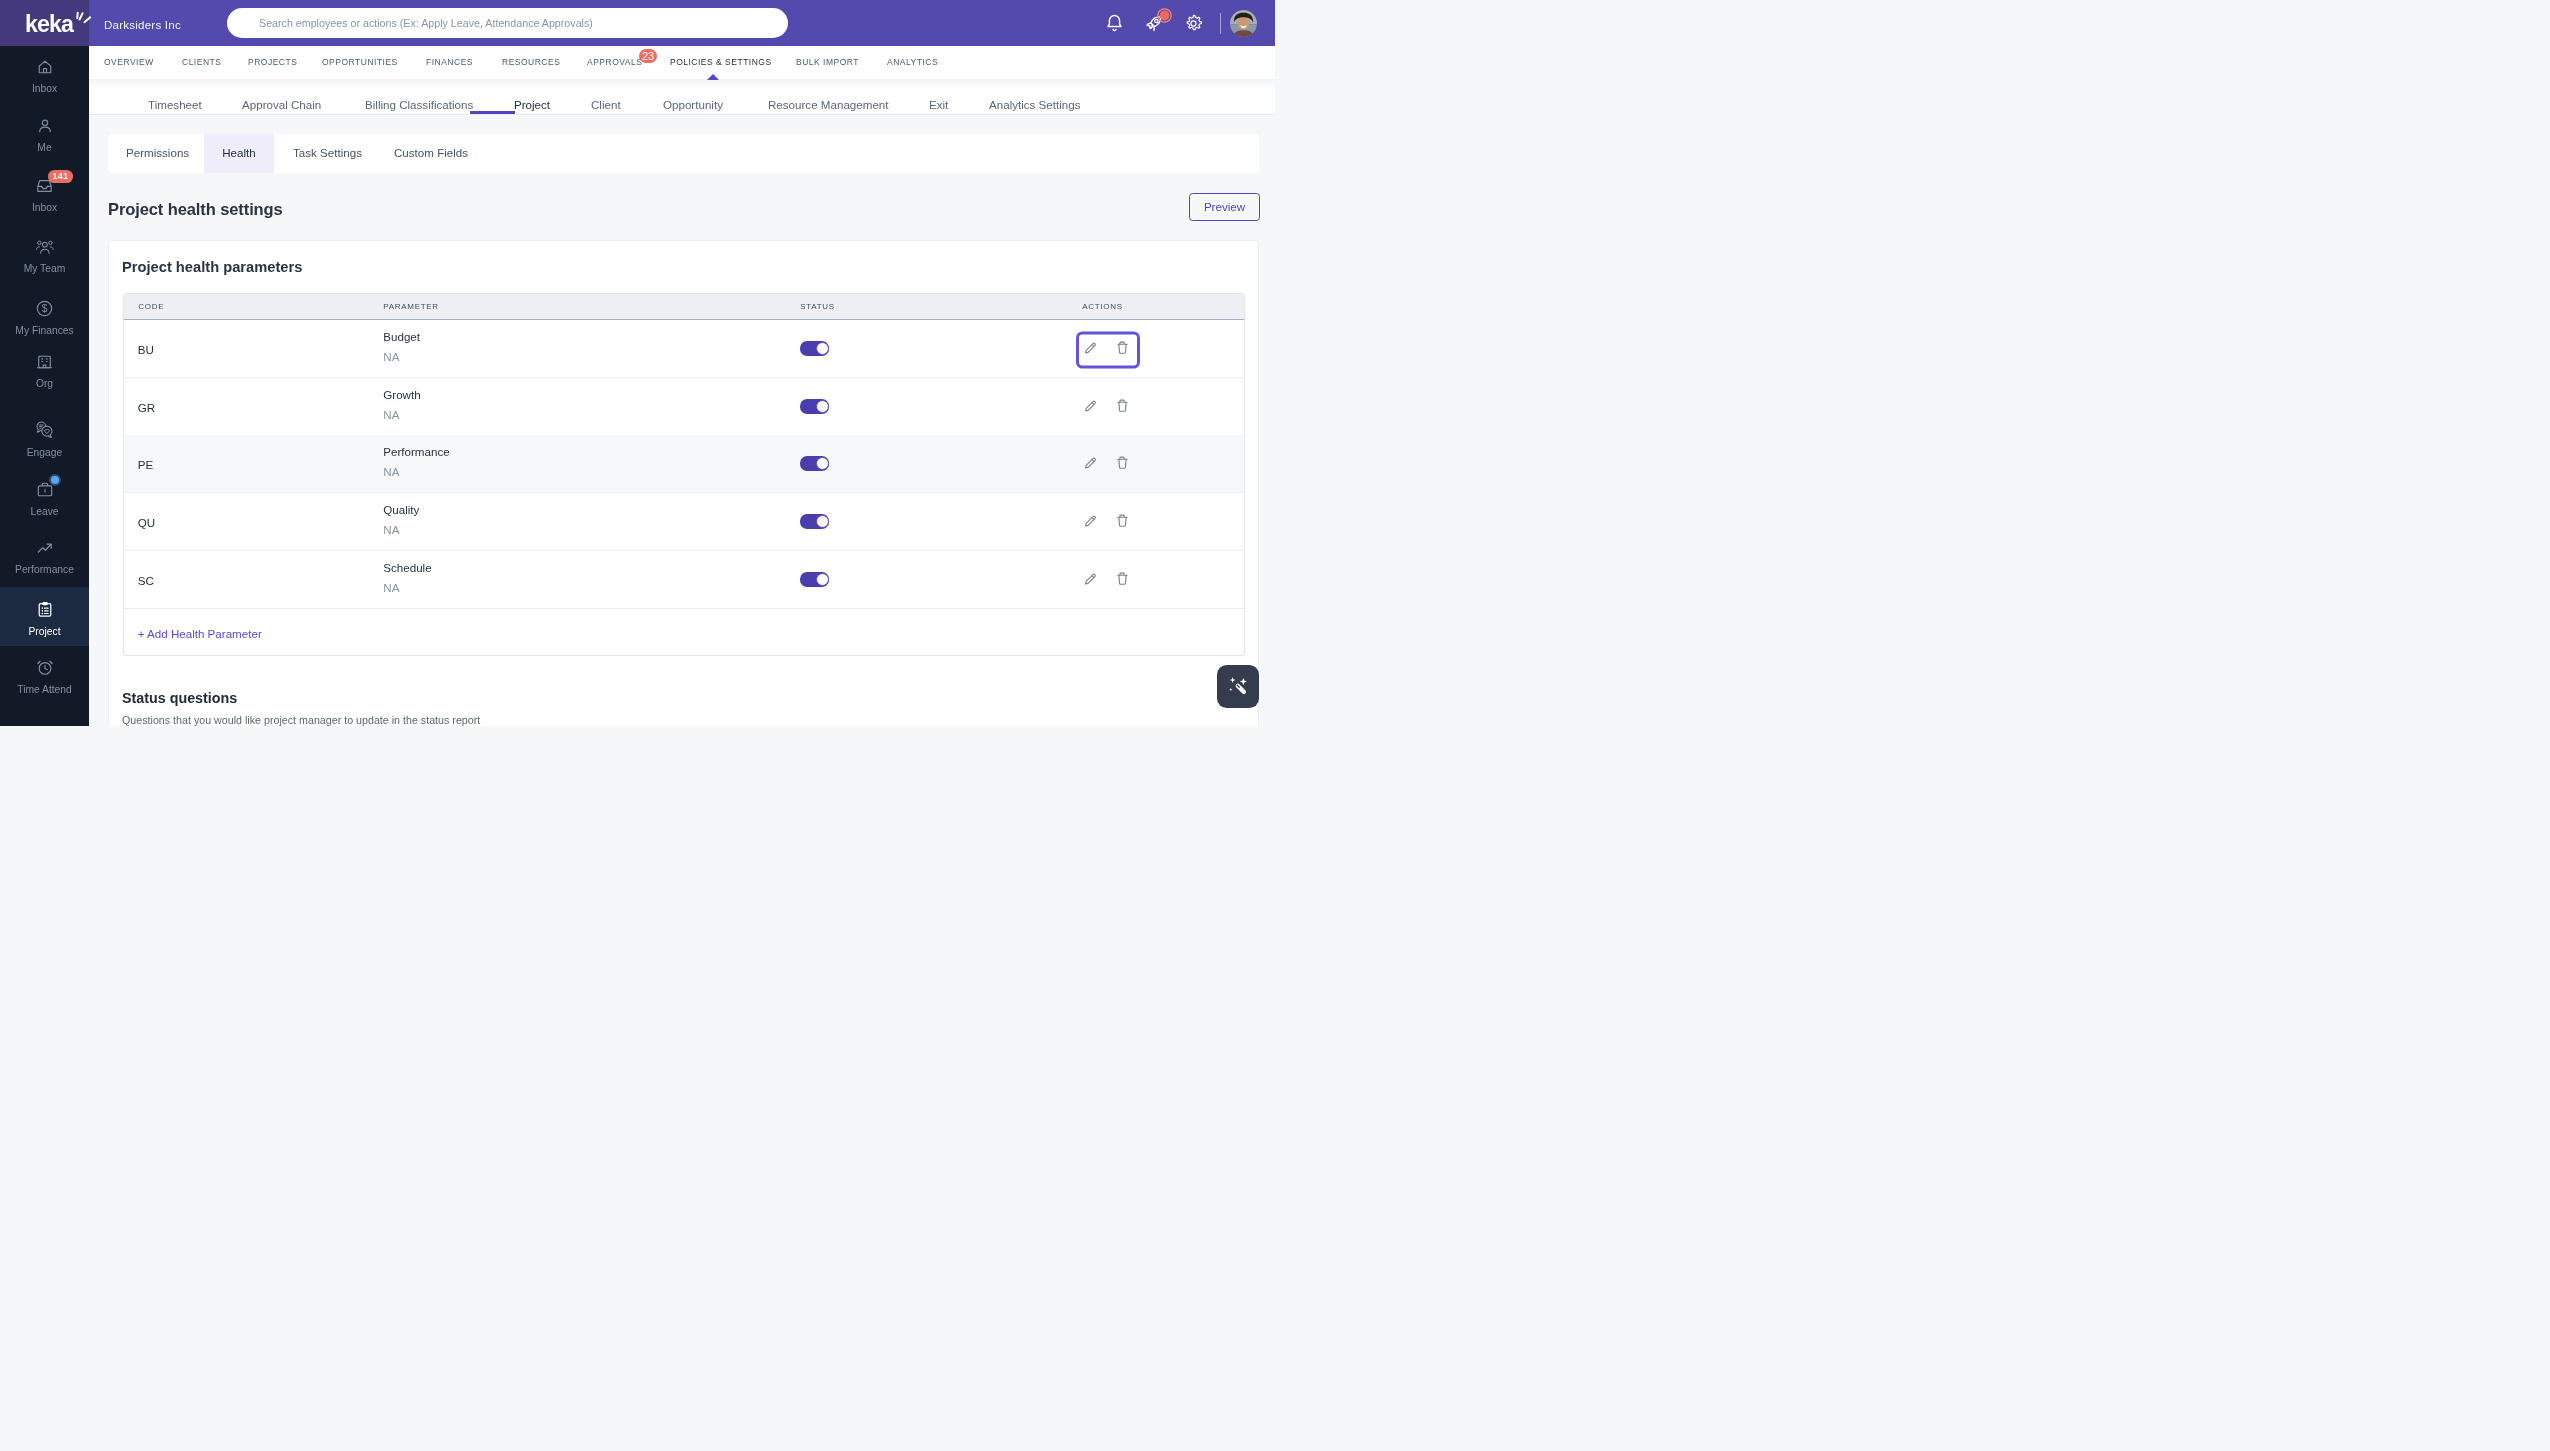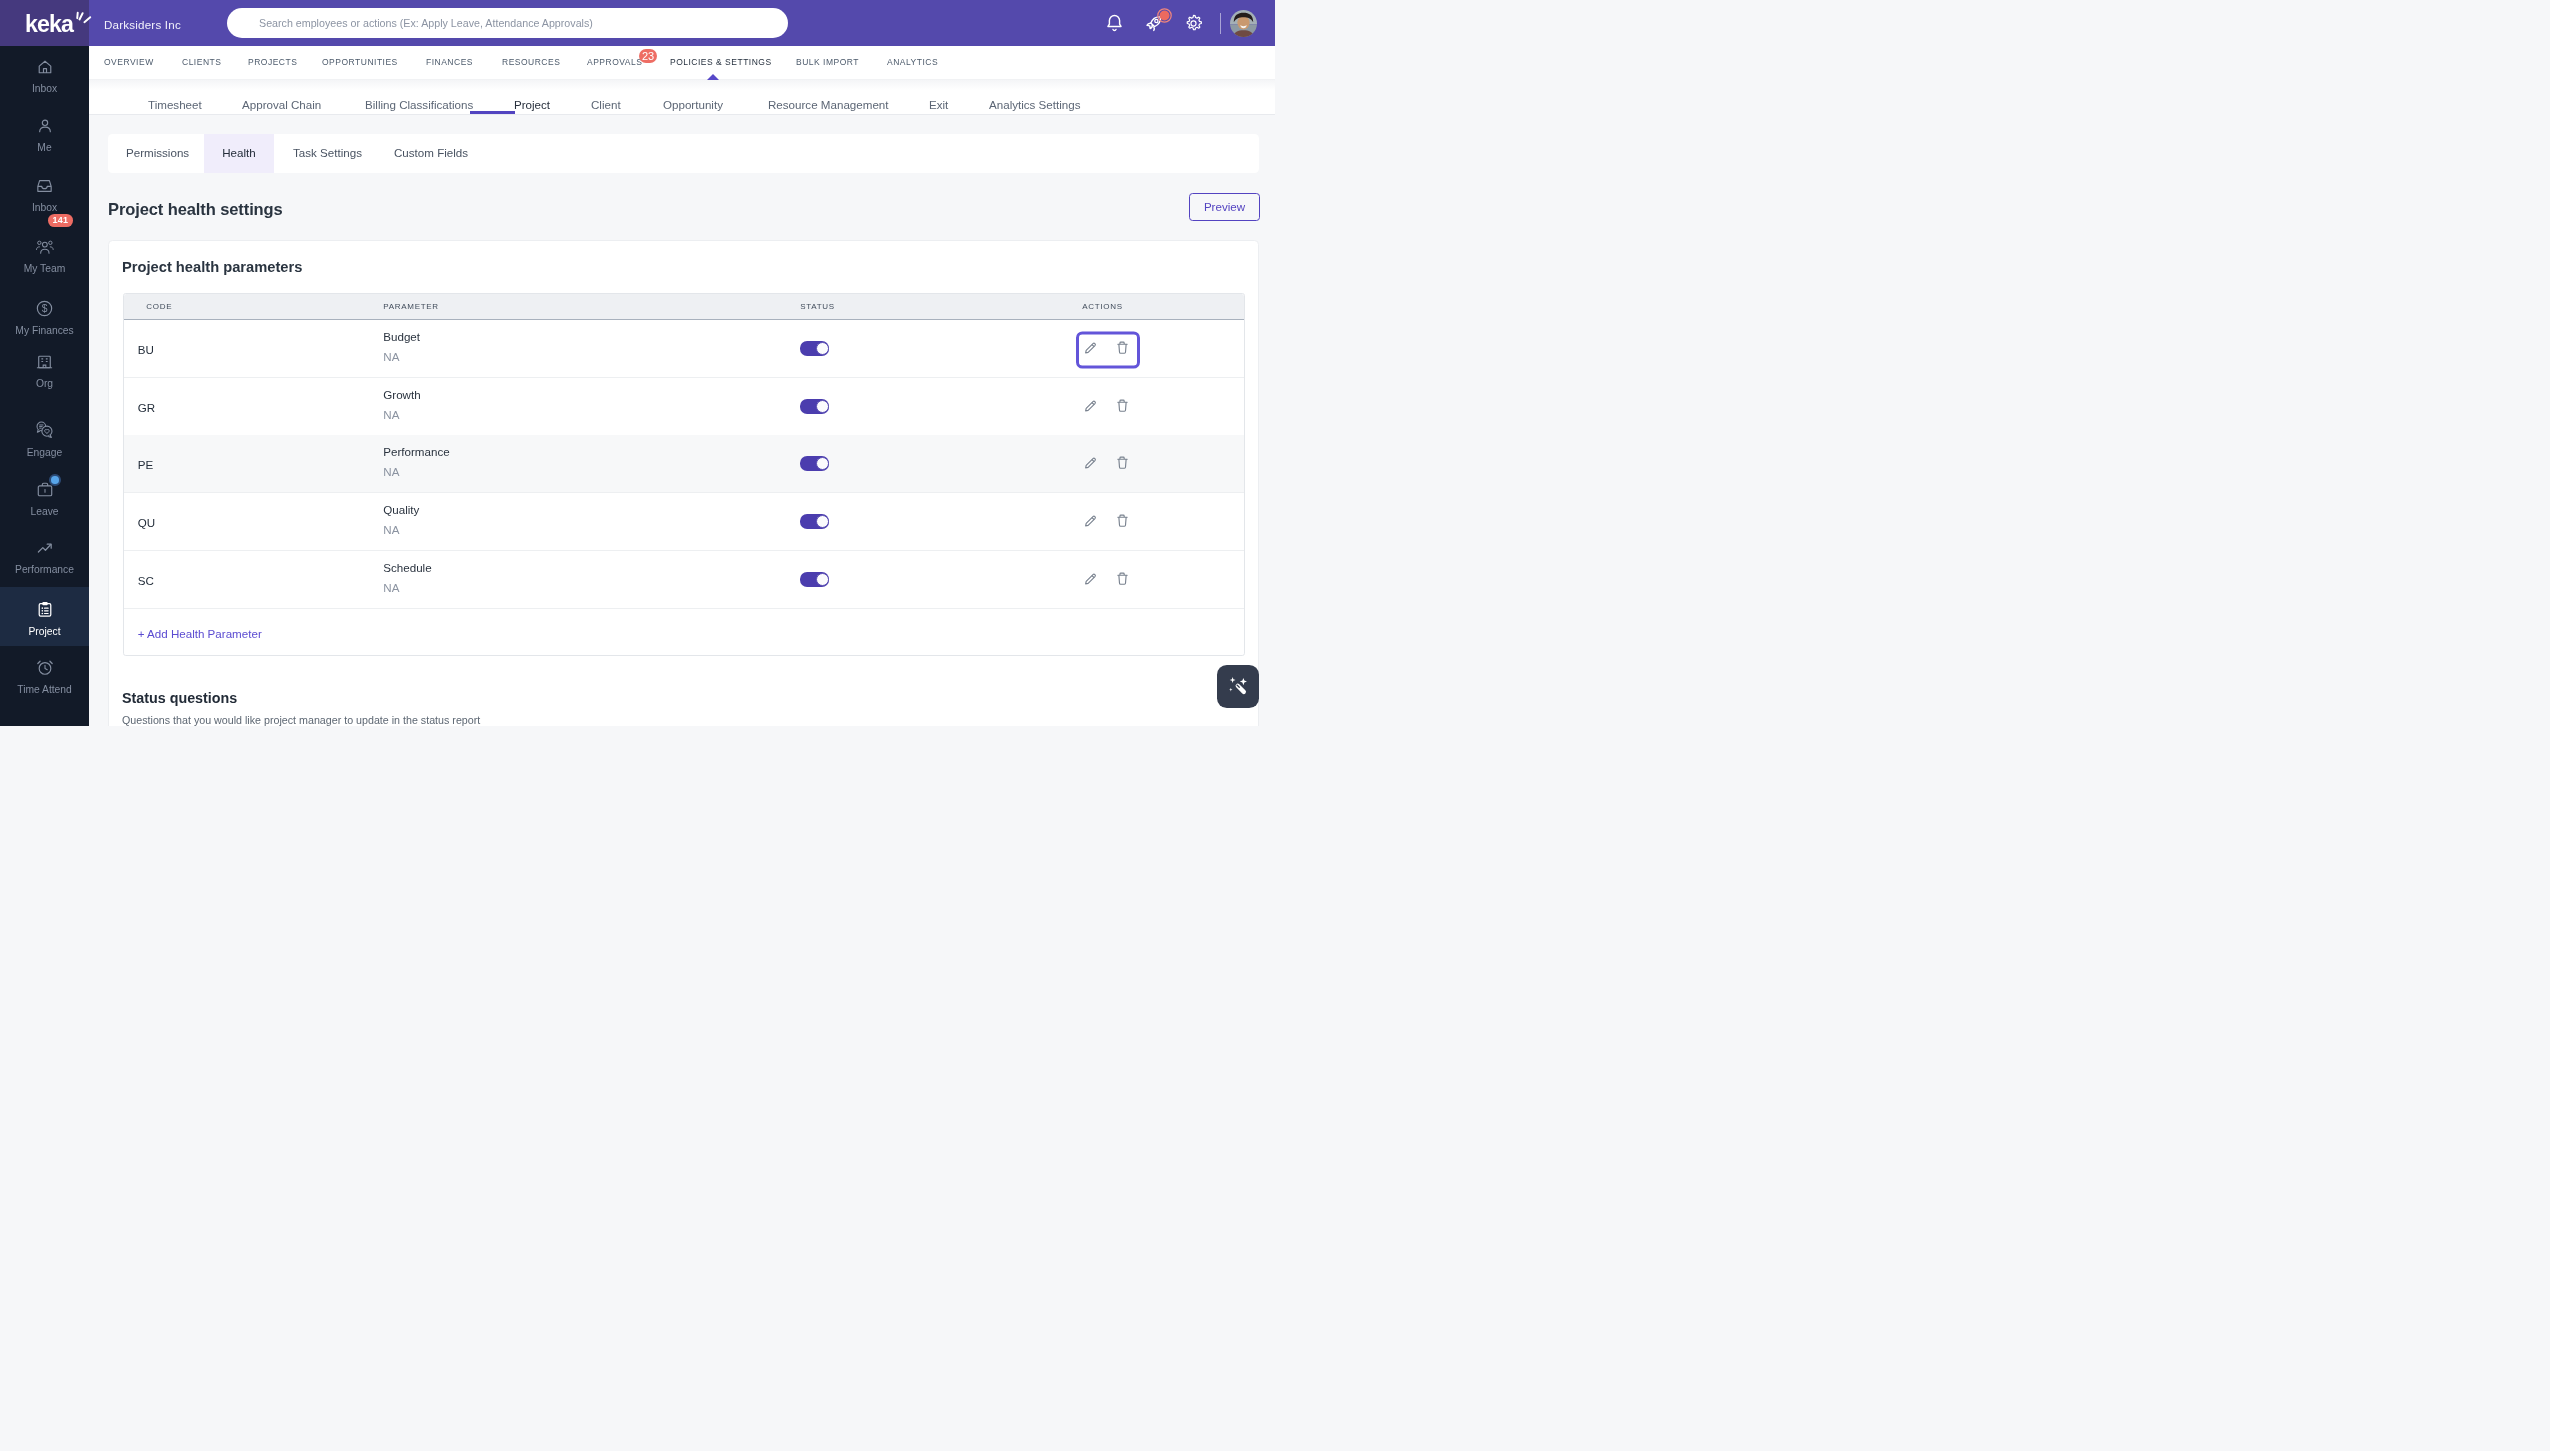--- a/index.html
+++ b/index.html
@@ -55,21 +55,21 @@
   .act svg { position:absolute; top:50%; margin-top:-7.6px; }
   .act .pen { left:5.4px; } .act .trash { left:38px; }
   #focusring { position:absolute; left:-0.9px; top:1.8px; width:64px; height:37px; border:3.1px solid #6355d9; border-radius:6.3px; }
   #addrow { position:absolute; left:13.4px; top:333px; font-size:11.6px; color:#5b4bd1; }
 
   
   #h2 { position:absolute; left:122px; top:690px; font-size:14.3px; font-weight:700; color:#222b37; }
   #sub2 { position:absolute; left:122px; top:714px; font-size:10.7px; color:#5d6773; }
   #fab { position:absolute; left:1217px; top:665px; width:42px; height:43px; border-radius:9.8px; background:#343c4d; }
   #badge23 { position:absolute; left:550px; top:2.7px; background:#ee6d64; color:#fff; font-size:11px; line-height:14.3px; height:14.3px; padding:0 3px; border-radius:7.1px; }
-  #inboxbadge { position:absolute; left:48px; top:-8px; background:#ed6c63; color:#fff; font-size:9px; font-weight:700; line-height:12.5px; height:12.5px; padding:0 4.5px; border-radius:6.3px; letter-spacing:0.3px;margin-top:44px; }
+  #inboxbadge { position:absolute; left:48px; top:-8px; background:#ed6c63; color:#fff; font-size:9px; font-weight:700; line-height:12.5px; height:12.5px; padding:0 4.5px; border-radius:6.3px; letter-spacing:0.3px; }
   #hiredot { position:absolute; left:49px; top:-7.1px; width:11.6px; height:11.6px; border-radius:50%; background:#58a5e9; border:2.2px solid #2c4a74; }
   #topbar svg, #fab svg { position:absolute; }
 </style>
 </head>
 <body>
   <div id="topbar">
     <div id="kekablock"></div>
     <svg style="left:238px; top:14.3px;" width="17" height="17" viewBox="0 0 19 19">
       <circle cx="8" cy="8" r="5.5" fill="none" stroke="#8d95a4" stroke-width="1.5"></circle>
       <path d="M12.2 12.2 L16 16" stroke="#8d95a4" stroke-width="1.5" stroke-linecap="round"></path>
@@ -251,21 +251,21 @@
     <span class="tab" style="left:286px;">Custom Fields</span>
   </div>
 
   <div id="h1">Project health settings</div>
   <div id="preview">Preview</div>
 
   <div id="card">
     <div id="cardtitle">Project health parameters</div>
     <div id="tbl">
       <div id="thead">
-        <span class="th" style="left:22px">CODE</span>
+        <span class="th" style="left:14px">CODE</span>
         <span class="th" style="left:259px">PARAMETER</span>
         <span class="th" style="left:676px">STATUS</span>
         <span class="th" style="left:958px">ACTIONS</span>
       </div>
       <div class="row" style="top:26px;">
         <span class="code">BU</span>
         <span class="pname">Budget</span>
         <span class="pna">NA</span>
         <span class="tgl">
           <i></i>

